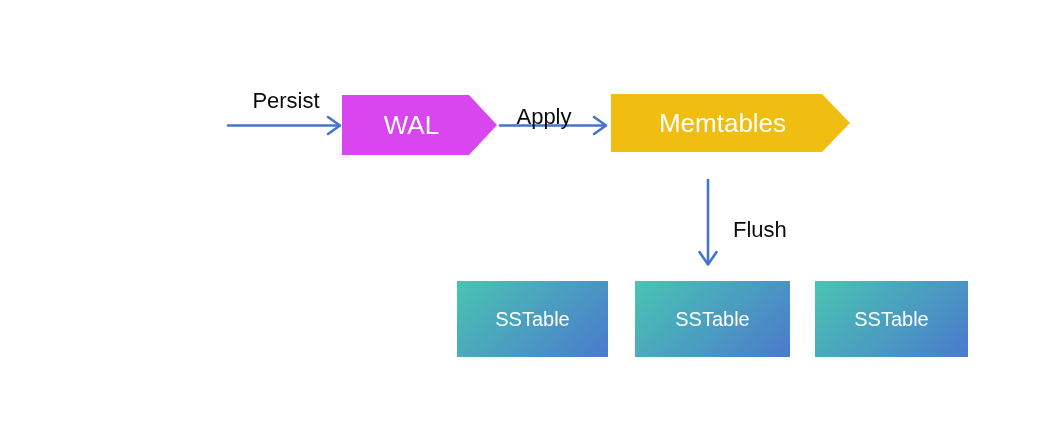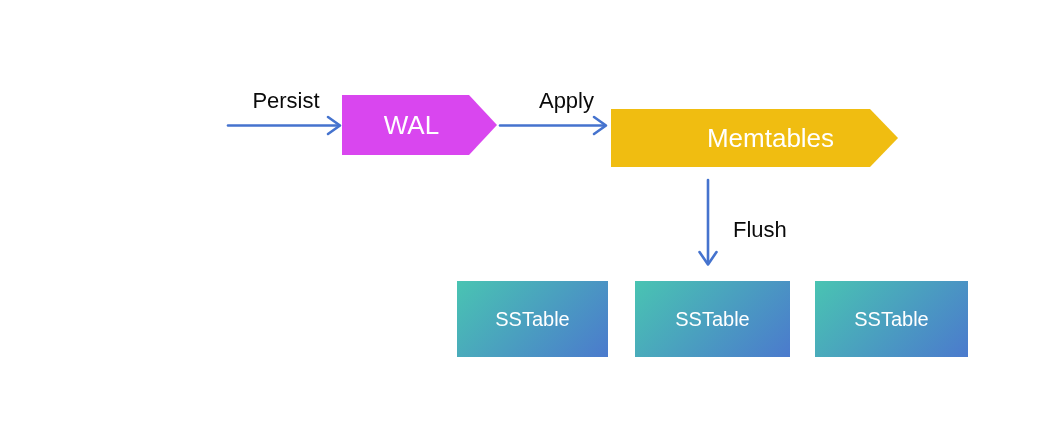--- a/index.html
+++ b/index.html
@@ -22,21 +22,21 @@
     align-items: center;
     justify-content: center;
     color: #ffffff;
     font-size: 26px;
     clip-path: polygon(0 0, calc(100% - 28px) 0, 100% 50%, calc(100% - 28px) 100%, 0 100%);
     filter: drop-shadow(0 0 2px rgba(255,255,255,0.4));
   }
   .pent span { padding-right: 16px; }
   .node-data      { left: 70px;  top: 97px; width: 153px; height: 58px; }
   .node-wal       { left: 342px; top: 95px; width: 155px; height: 60px; }
-  .node-memtables { left: 611px; top: 109px; width: 239px; height: 58px; padding-left: 48px; }
+  .node-memtables { left: 611px; top: 94px; width: 239px; height: 58px; }
 
   
   .sstable {
     position: absolute;
     top: 281px;
     height: 76px;
     display: flex;
     align-items: center;
     justify-content: center;
     color: #ffffff;
@@ -47,21 +47,21 @@
   .sstable-3 { left: 815px; width: 153px; }
 
   
   .edge-label {
     position: absolute;
     font-size: 22px;
     color: #0a0a0a;
     text-align: center;
   }
   .label-persist { left: 230px; top: 88px; width: 112px; }
-  .label-apply   { left: 494px; top: 88px; width: 100px; text-align: right; }
+  .label-apply   { left: 494px; top: 104px; width: 100px; }
   .label-flush   { left: 733px; top: 217px; width: 70px; text-align: left; }
 
   .arrow-overlay {
     position: absolute;
     left: 0; top: 0;
     width: 1054px;
     height: 436px;
     pointer-events: none;
   }
   .arrow-overlay path {

